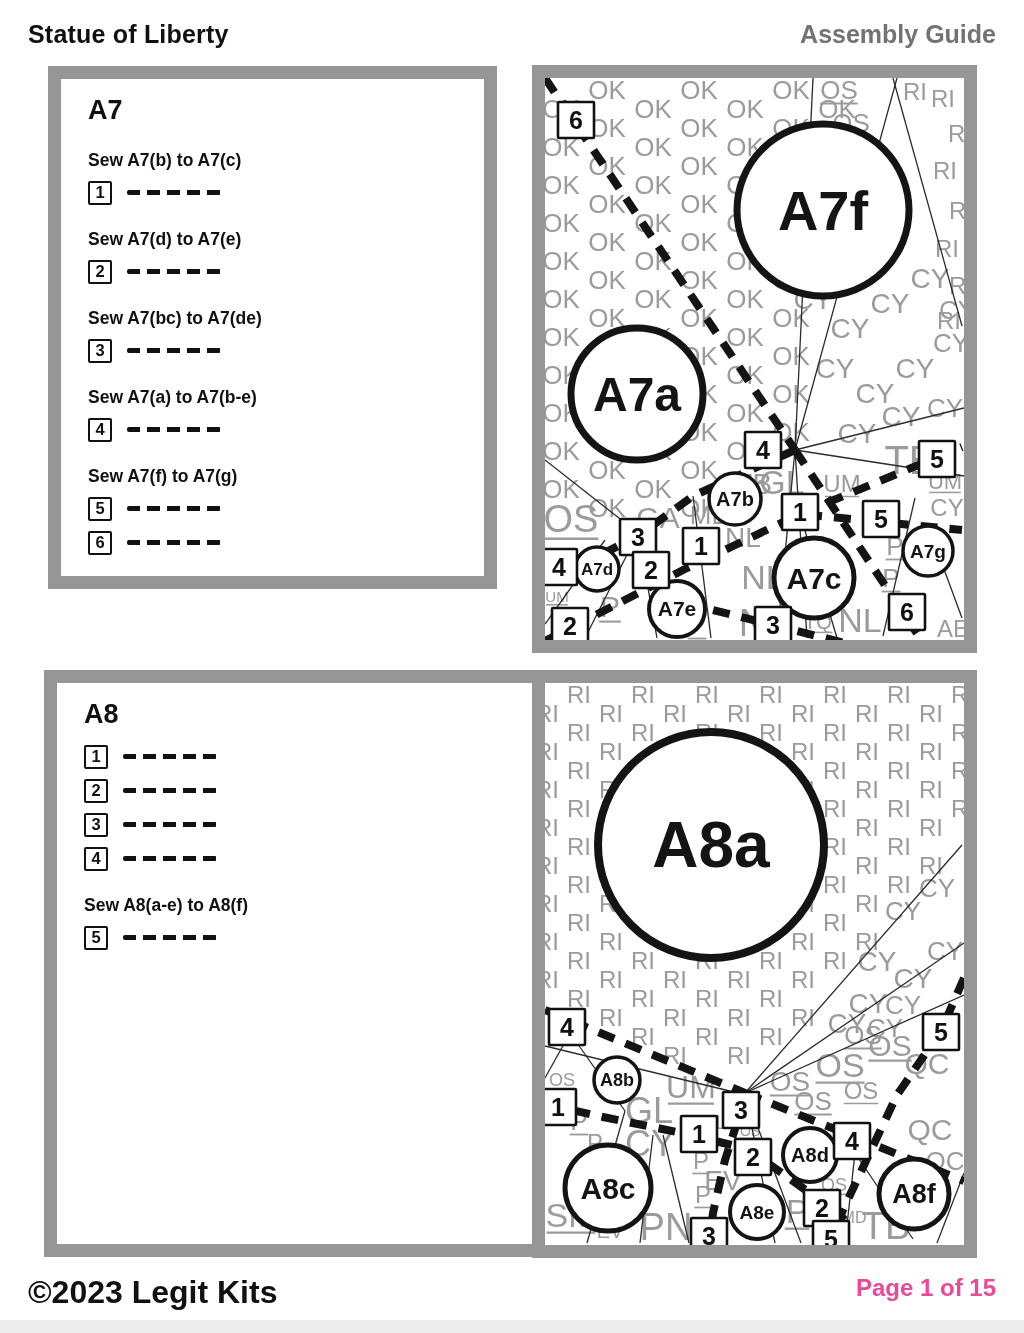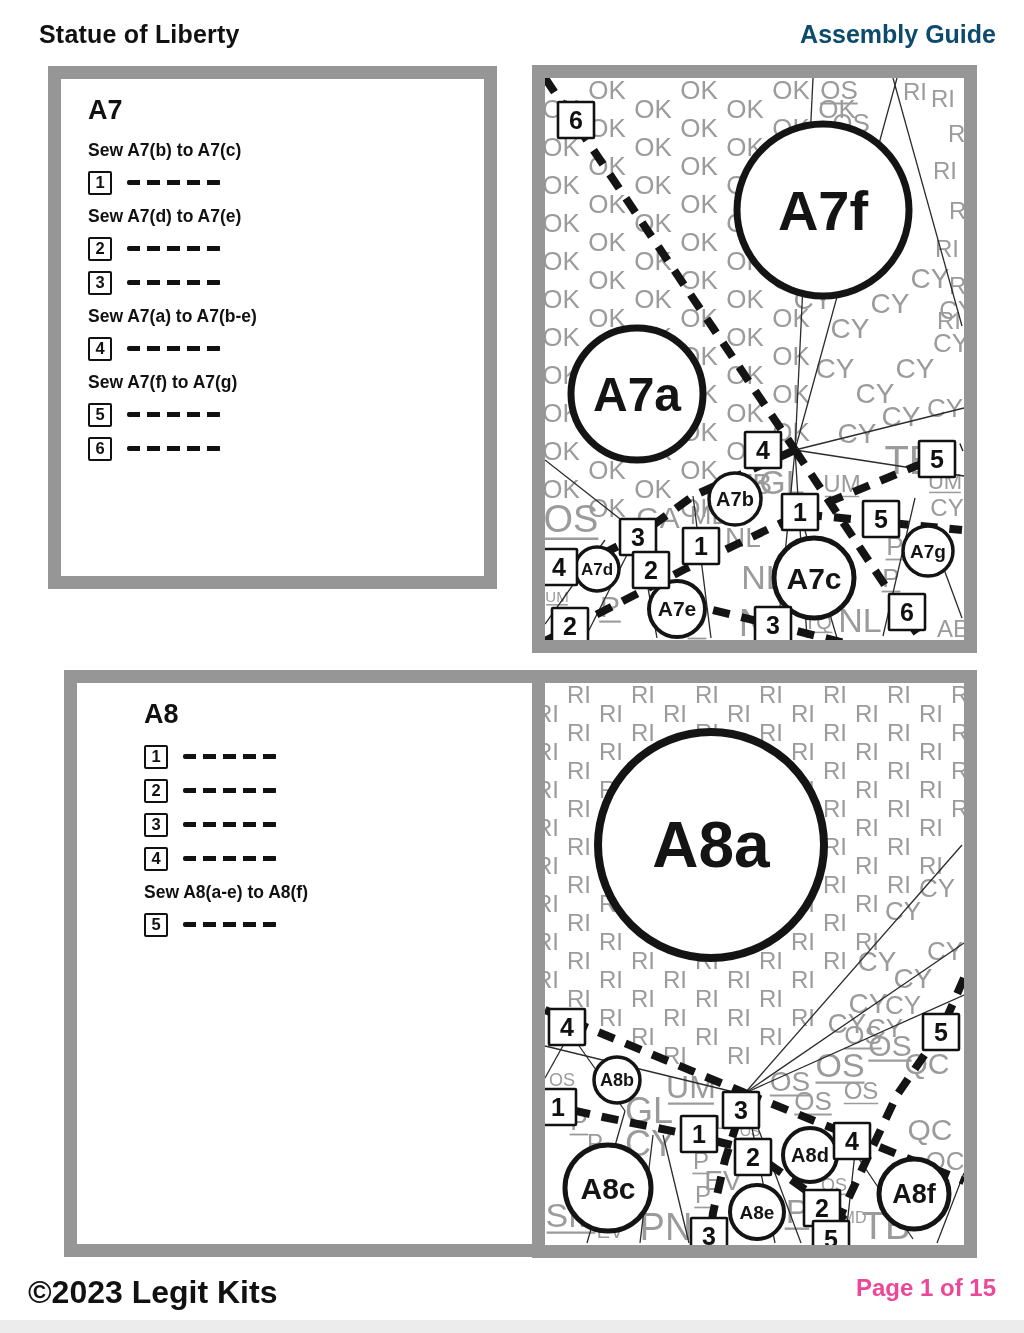--- a/index.html
+++ b/index.html
@@ -1,26 +1,26 @@
 <!DOCTYPE html>
 <html><head>
 <meta charset="utf-8">
 <style>
   html,body{margin:0;padding:0;background:#fff;width:1024px;height:1333px;overflow:hidden;
     font-family:"Liberation Sans",sans-serif;-webkit-font-smoothing:antialiased;}
   .abs{position:absolute;}
   #page{position:relative;width:1024px;height:1333px;background:#fff;}
-  .hdr-left{left:28px;top:20px;font-size:25px;font-weight:800;color:#111;letter-spacing:.2px;margin-left:11px;}
-  .hdr-right{right:28px;top:20px;font-size:25px;font-weight:800;color:#0c4a6e;}
+  .hdr-left{left:28px;top:20px;font-size:25px;font-weight:800;color:#111;letter-spacing:.2px;}
+  .hdr-right{right:28px;top:20px;font-size:25px;font-weight:800;color:#737373;}
   .ftr-left{left:28px;top:1274px;font-size:32px;font-weight:800;color:#111;}
   .ftr-right{right:28px;top:1274px;font-size:24px;font-weight:800;color:#ec4899;}
   .ibox{background:#fff;border:13px solid #969696;box-sizing:border-box;}
   .ibox-inner{padding:16px 20px 0 27px;}
   .ibox-title{font-size:27px;font-weight:800;color:#111;margin-bottom:14px;}
-  .step-label{font-size:17.5px;font-weight:700;color:#111;margin-top:11px;}
+  .step-label{font-size:17.5px;font-weight:700;color:#111;margin-top:24px;}
   .step-marker{display:flex;align-items:center;margin-top:9px;height:25px;}
   .nbox{display:inline-flex;align-items:center;justify-content:center;width:24px;height:24px;
     border:2.5px solid #111;border-radius:2px;font-size:16.5px;font-weight:700;color:#111;
     box-sizing:border-box;margin-right:15px;background:#fff;}
   .sdash{display:inline-block;width:94px;height:5px;border-radius:2px;
     background:repeating-linear-gradient(90deg,#111 0 13px,transparent 13px 20px);}
   .dpanel{background:#fff;border:13px solid #969696;box-sizing:border-box;}
   .dpanel svg{display:block;}
   .edge-strip{left:0;top:1320px;width:1024px;height:13px;background:#ececec;}
 </style>
@@ -38,20 +38,21 @@
           <div class="step-label">Sew A7(b) to A7(c)</div>
           <div class="step-marker">
             <span class="nbox">1</span>
             <span class="sdash"></span>
           </div>
           <div class="step-label">Sew A7(d) to A7(e)</div>
           <div class="step-marker">
             <span class="nbox">2</span>
             <span class="sdash"></span>
           </div>
+          <div class="step-label">Sew A7(bc) to A7(de)</div>
           <div class="step-marker">
             <span class="nbox">3</span>
             <span class="sdash"></span>
           </div>
           <div class="step-label">Sew A7(a) to A7(b-e)</div>
           <div class="step-marker">
             <span class="nbox">4</span>
             <span class="sdash"></span>
           </div>
           <div class="step-label">Sew A7(f) to A7(g)</div>
@@ -247,21 +248,21 @@
         <text x="14" y="497.5" fill="#111" font-size="25" font-weight="700" text-anchor="middle">4</text>
         <rect x="7" y="530" width="36" height="36" fill="#fff" stroke="#111" stroke-width="2.6" rx="1"></rect>
         <text x="25" y="556.5" fill="#111" font-size="25" font-weight="700" text-anchor="middle">2</text>
         <rect x="210" y="529" width="36" height="36" fill="#fff" stroke="#111" stroke-width="2.6" rx="1"></rect>
         <text x="228" y="555.5" fill="#111" font-size="25" font-weight="700" text-anchor="middle">3</text>
         <rect x="344" y="516" width="36" height="36" fill="#fff" stroke="#111" stroke-width="2.6" rx="1"></rect>
         <text x="362" y="542.5" fill="#111" font-size="25" font-weight="700" text-anchor="middle">6</text>
       </svg>
   </div>
 
-  <div class="abs ibox" style="left:64px;top:670px;width:537px;height:587px;padding-left:40px;">
+  <div class="abs ibox" style="left:44px;top:670px;width:537px;height:587px;">
     <div class="ibox-inner">
       <div class="ibox-title">A8</div>
       <div>
           <div class="step-marker">
             <span class="nbox">1</span>
             <span class="sdash"></span>
           </div>
           <div class="step-marker">
             <span class="nbox">2</span>
             <span class="sdash"></span>

